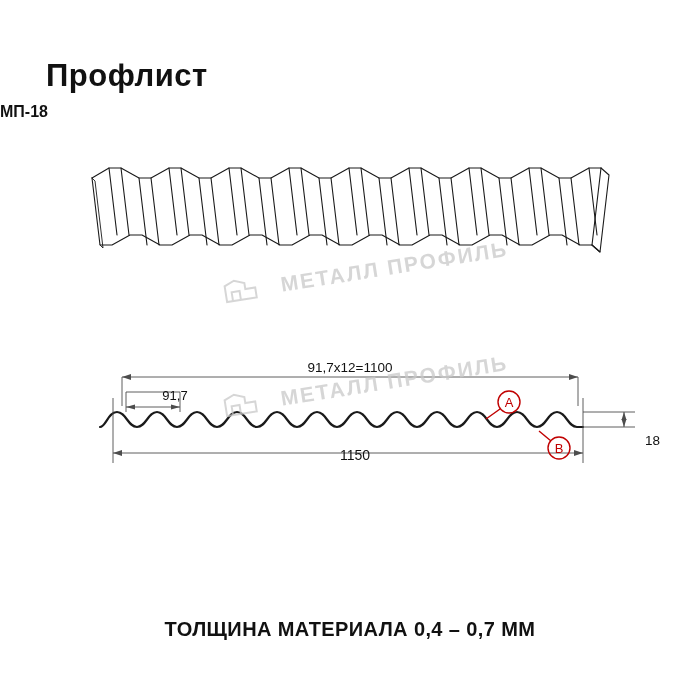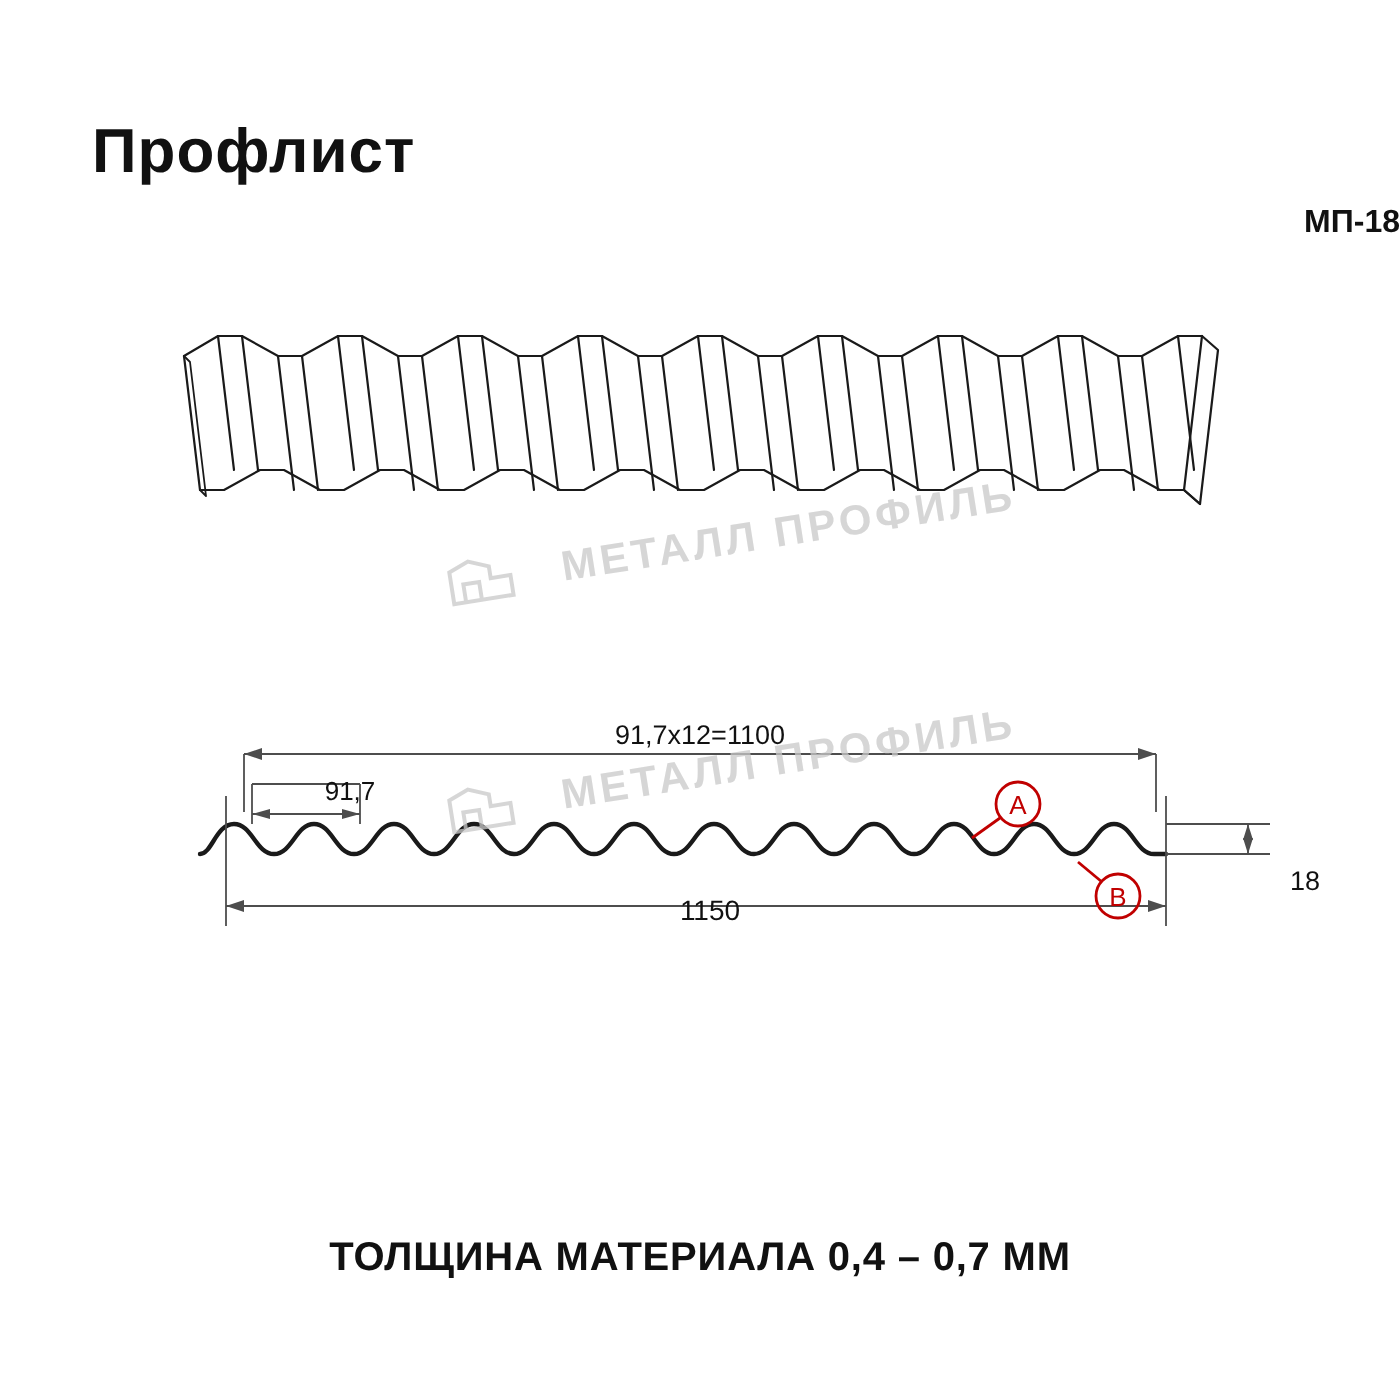--- a/index.html
+++ b/index.html
@@ -30,21 +30,21 @@
     font-weight: bold;
     letter-spacing: 0.5px;
     color: #111111;
     padding-left: 46px;
   }
   .subtitle {
     position: absolute;
     top: 103px;
     left: 0;
     width: 700px;
-    text-align: right;
+    text-align: left;
     font-size: 16px;
     font-weight: bold;
     color: #111111;
   }
   .footer-note {
     position: absolute;
     top: 618px;
     left: 0;
     width: 700px;
     text-align: center;

